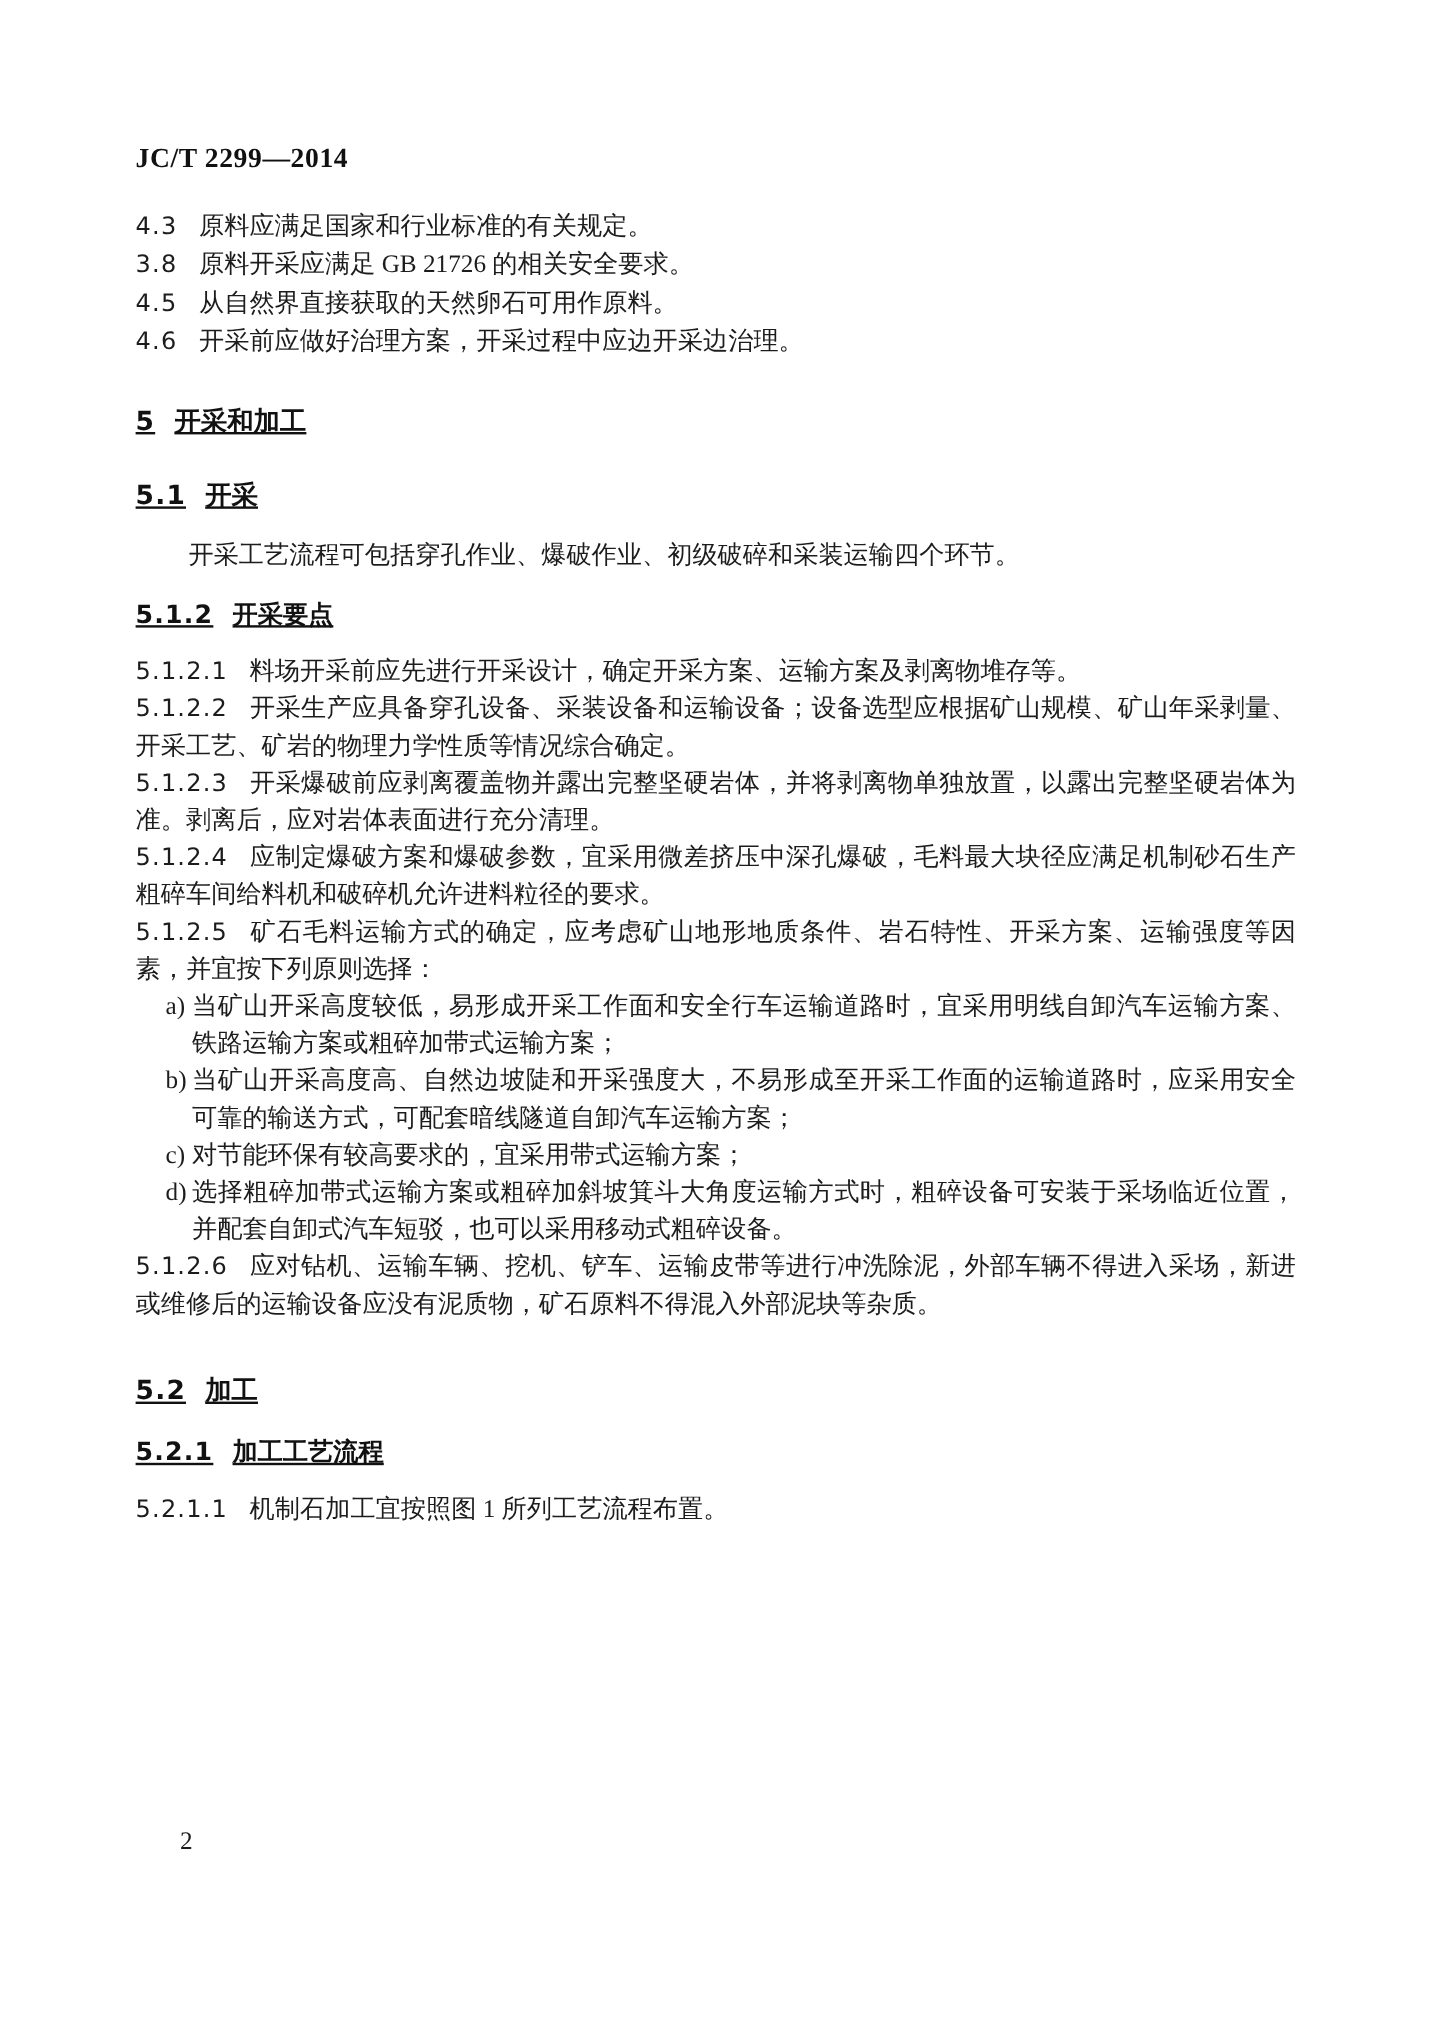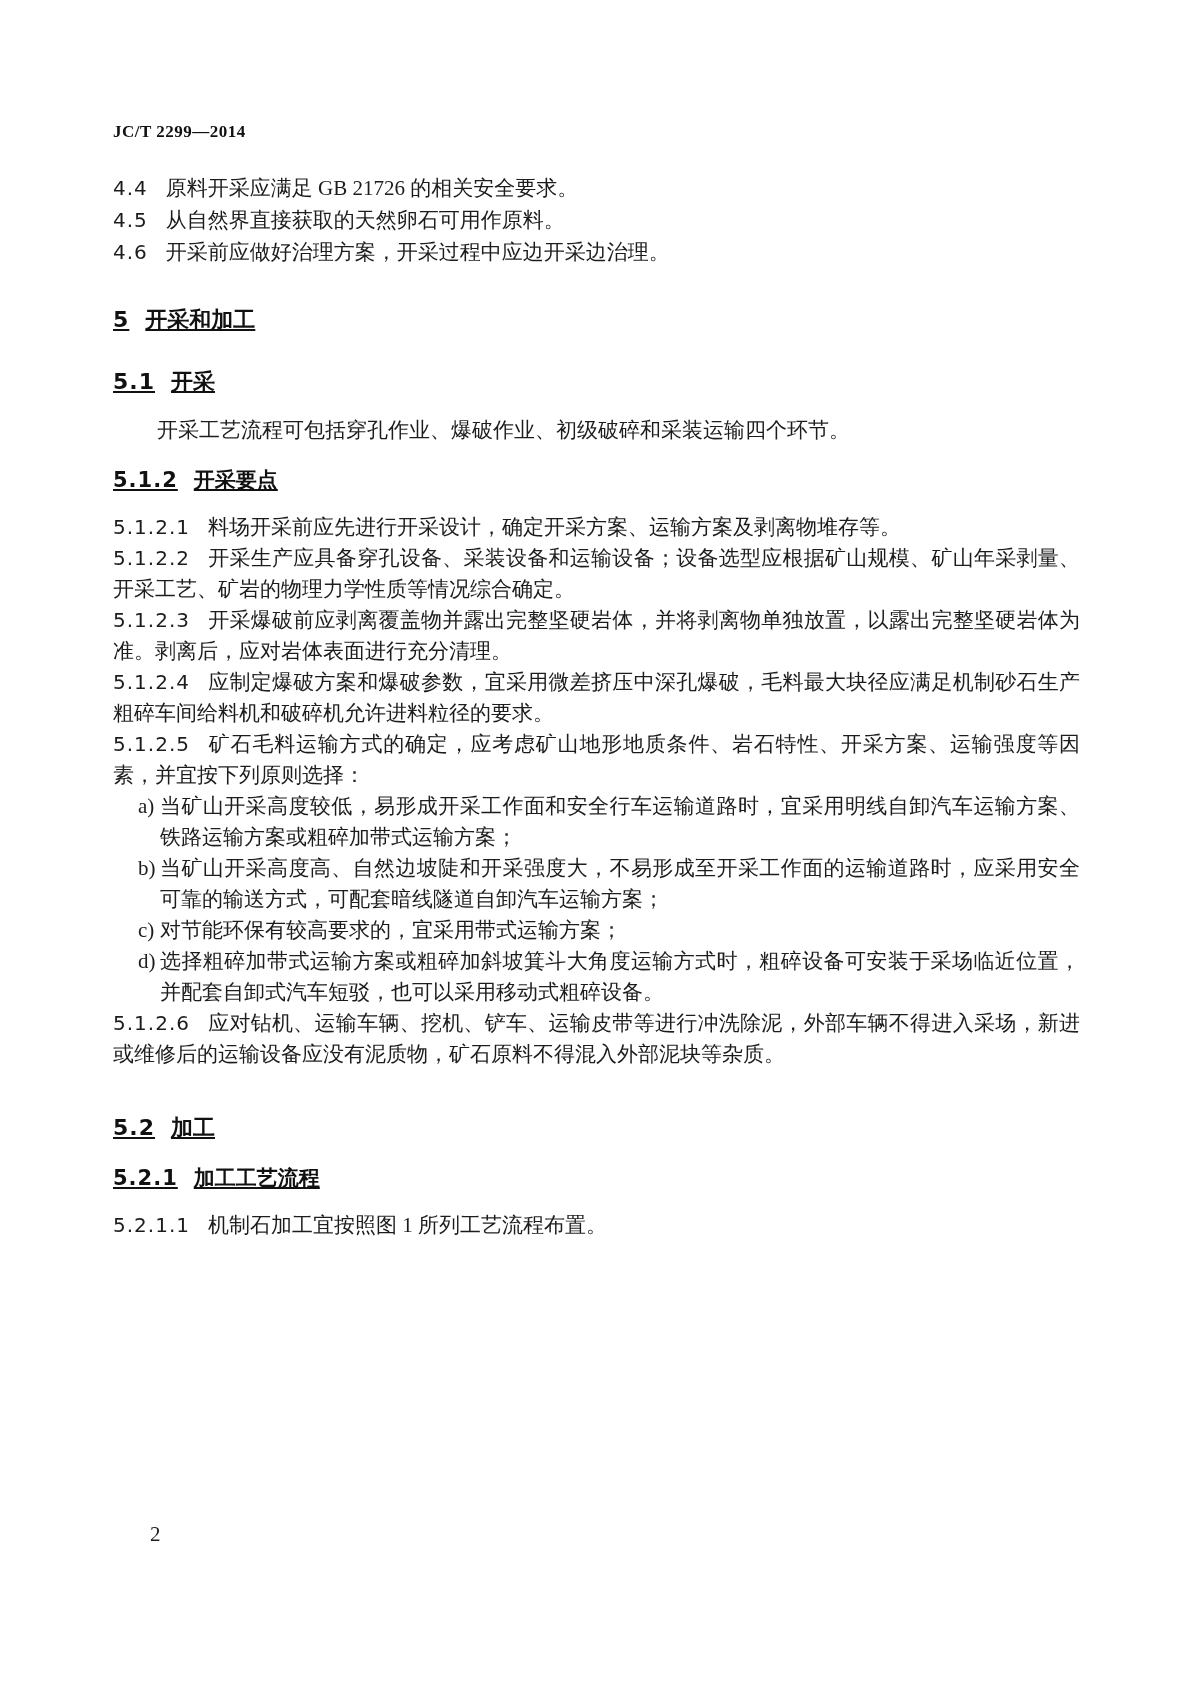--- a/index.html
+++ b/index.html
@@ -11,21 +11,21 @@
     background: #ffffff;
     box-sizing: border-box;
     padding: 118px 112px 0 113px;
     overflow: hidden;
     color: #1c1c1c;
     font-family: "Liberation Serif", "DejaVu Serif", serif;
   }
   .running-header {
     font-family: "Liberation Serif", "DejaVu Serif", serif;
     font-weight: bold;
-    font-size: 17px;
+    font-size: 23px;
     line-height: 28px;
     letter-spacing: 0.5px;
     color: #111;
   }
   .clause, .body-text {
     font-size: 21px;
     line-height: 31px;
     margin: 0;
     text-align: justify;
     text-justify: inter-ideograph;
@@ -86,21 +86,22 @@
   }
 </style>
 </head>
 <body>
 
 <div class="page">
 
   <div class="running-header">JC/T 2299—2014</div>
 
   <section class="clauses4">
-    <p class="clause"><span class="num">4.4</span><span>原料开采应满足 GB 21726 的相关安全要求。</span></p>
+    <p class="clause"><span class="num">4.3</span><span>原料应满足国家和行业标准的有关规定。</span></p>
+    <p class="clause"><span class="num">3.8</span><span>原料开采应满足 GB 21726 的相关安全要求。</span></p>
     <p class="clause"><span class="num">4.5</span><span>从自然界直接获取的天然卵石可用作原料。</span></p>
     <p class="clause"><span class="num">4.6</span><span>开采前应做好治理方案，开采过程中应边开采边治理。</span></p>
   </section>
 
   <h2 class="heading h-lvl1"><span class="num">5</span><span>开采和加工</span></h2>
 
   <h3 class="heading h-lvl2"><span class="num">5.1</span><span>开采</span></h3>
 
 
   <p class="body-text para-511">开采工艺流程可包括穿孔作业、爆破作业、初级破碎和采装运输四个环节。</p>

